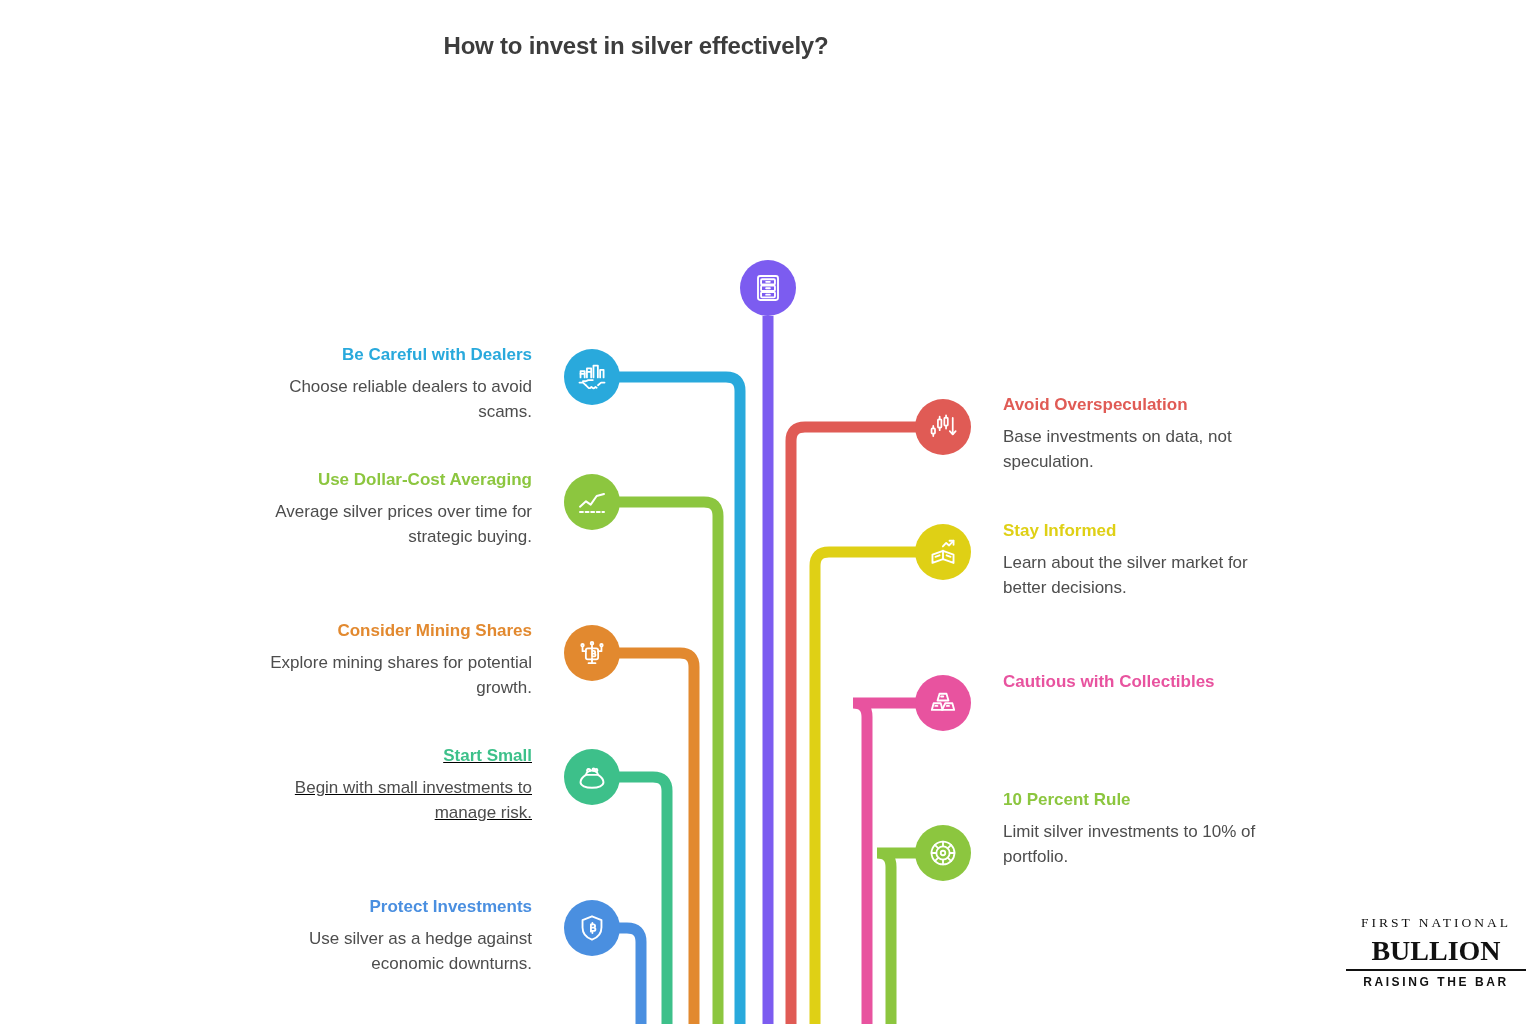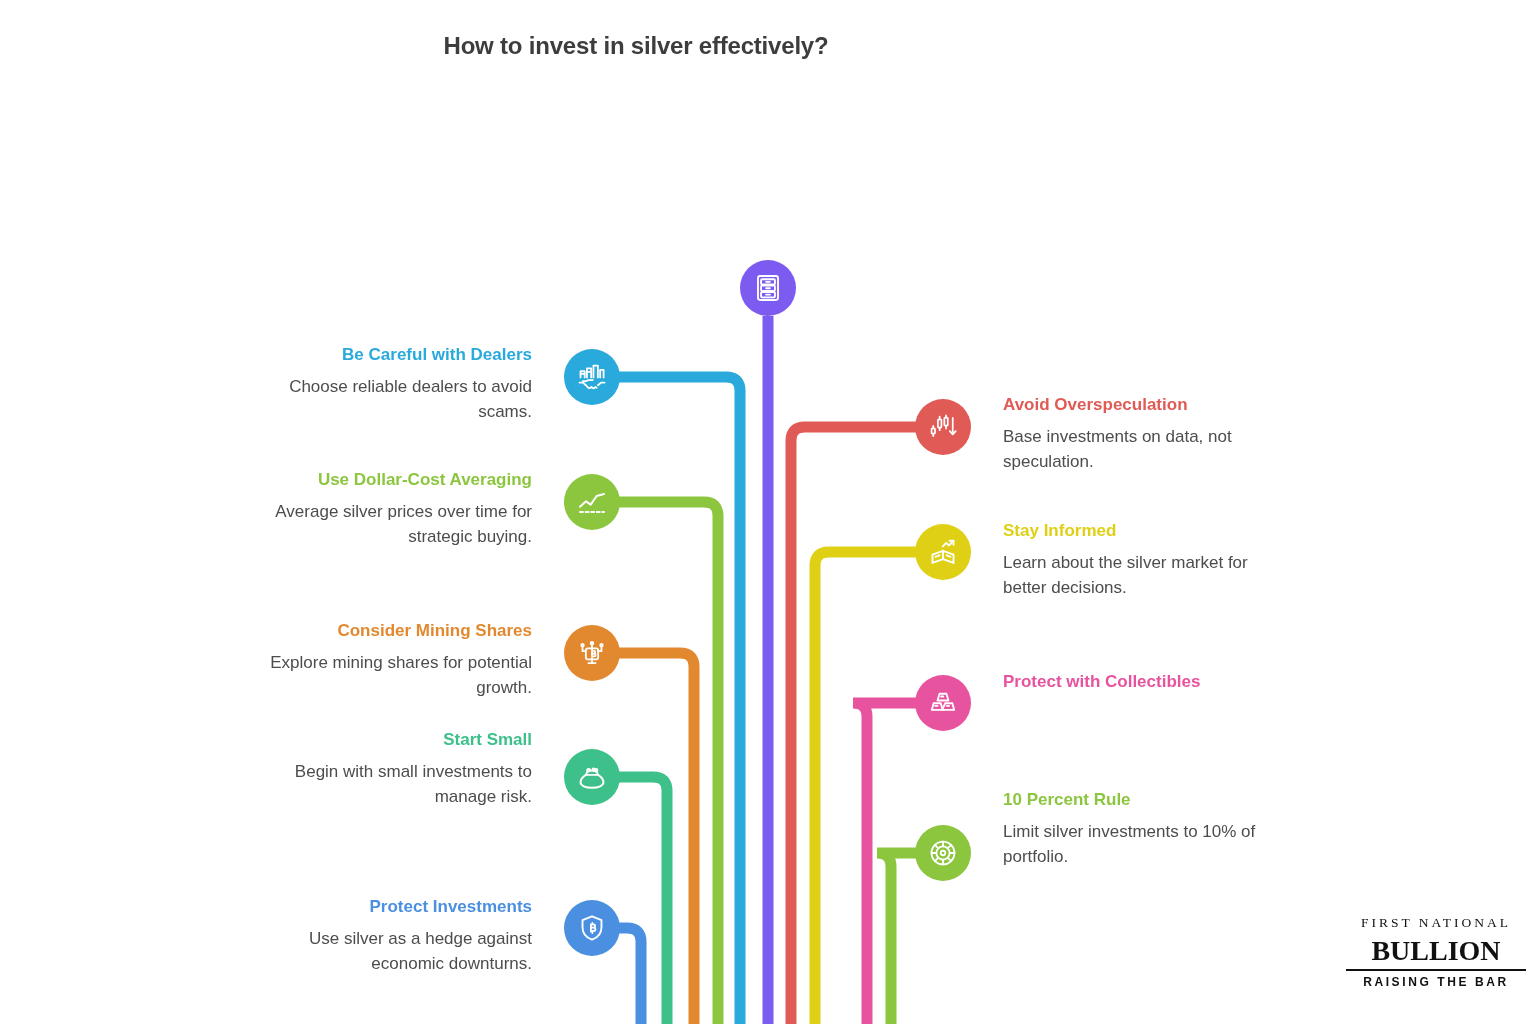--- a/index.html
+++ b/index.html
@@ -139,21 +139,21 @@
       <circle cx="12" cy="4.6" r="1"></circle>
       <path d="M7.4 10.6H4.9V7.2"></path>
       <circle cx="4.9" cy="6.2" r="0.95"></circle>
       <path d="M16.6 10.6h2.5V7.2"></path>
       <circle cx="19.1" cy="6.2" r="0.95"></circle>
       <path d="M12 16.8v2.6"></path>
       <path d="M9.4 19.6h5.2"></path>
     </svg>
   </div>
 
-  <div class="node left-node" style="left:240px; top:730px; width:292px;">
+  <div class="node left-node" style="left:240px; top:746px; width:292px;text-decoration:underline;">
     <div class="heading" style="color:#3dc08a;">Start Small</div>
     <div class="body">Begin with small investments to manage risk.</div>
   </div>
   <div class="bubble" style="left:564px; top:749px; background:#3dc08a;">
     <svg viewBox="0 0 24 24" fill="none" stroke="#fff" stroke-width="1.45" stroke-linecap="round" stroke-linejoin="round">
       <path d="M7.4 10.4C4.9 12 3.4 14 3.4 16c0 2.4 3.6 4.1 8.6 4.1s8.6-1.7 8.6-4.1c0-2-1.5-4-4-5.6z"></path>
       <path d="M7.4 10.4c.5-2 2.3-3.2 4.6-3.2s4.1 1.2 4.6 3.2"></path>
       <path d="M8.6 8.0c-.6-.9-.2-2 .9-2 .8 0 1.2.6 1.2 1.3"></path>
       <circle cx="13.2" cy="6.5" r="0.85"></circle>
       <circle cx="15.2" cy="6.9" r="0.85"></circle>
@@ -198,21 +198,21 @@
       <path d="M12 11.1 4.1 13.9v6.3L12 17.4l7.9 2.8v-6.3z"></path>
       <path d="M12 11.1v6.3"></path>
       <path d="M6.3 15.6l3.1-1.1"></path>
       <path d="M14.7 14.5l3.0 1.1"></path>
       <path d="M11.9 7.8l2.5-2.6 2.2 1.9 3.2-3.5"></path>
       <path d="M16.9 3.6h3v3"></path>
     </svg>
   </div>
 
   <div class="node right-node" style="left:1003px; top:672px; width:292px;">
-    <div class="heading" style="color:#e8539f;">Protect with Collectibles</div>
+    <div class="heading" style="color:#e8539f;">Cautious with Collectibles</div>
   </div>
   <div class="bubble" style="left:915px; top:675px; background:#e8539f;">
     <svg viewBox="0 0 24 24" fill="none" stroke="#fff" stroke-width="1.4" stroke-linecap="round" stroke-linejoin="round">
       <path d="M9.4 5.1h5.2l1.5 5.0H7.9z"></path>
       <path d="M10.6 7.1h1.6"></path>
       <path d="M5.0 12.2h5.3l1.4 5.0H3.6z"></path>
       <path d="M6.2 14.2h1.6"></path>
       <path d="M13.7 12.2H19l1.4 5.0h-9.1z"></path>
       <path d="M14.9 14.2h1.6"></path>
     </svg>

